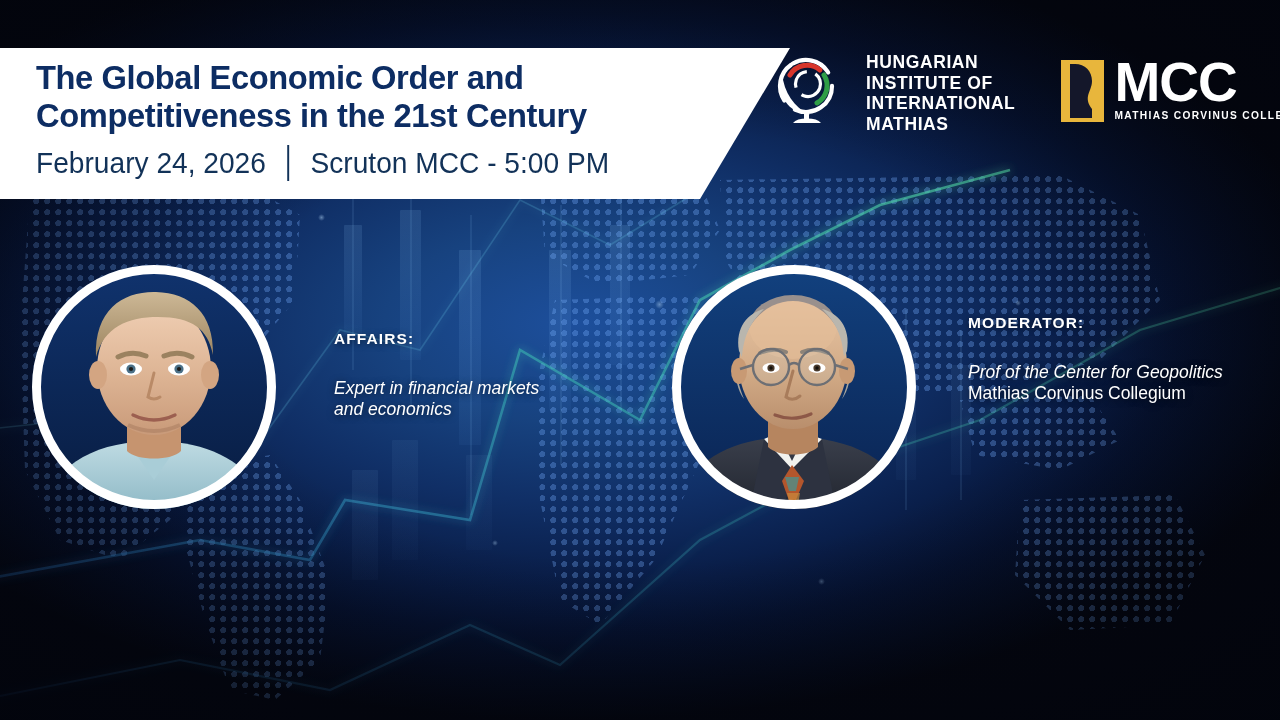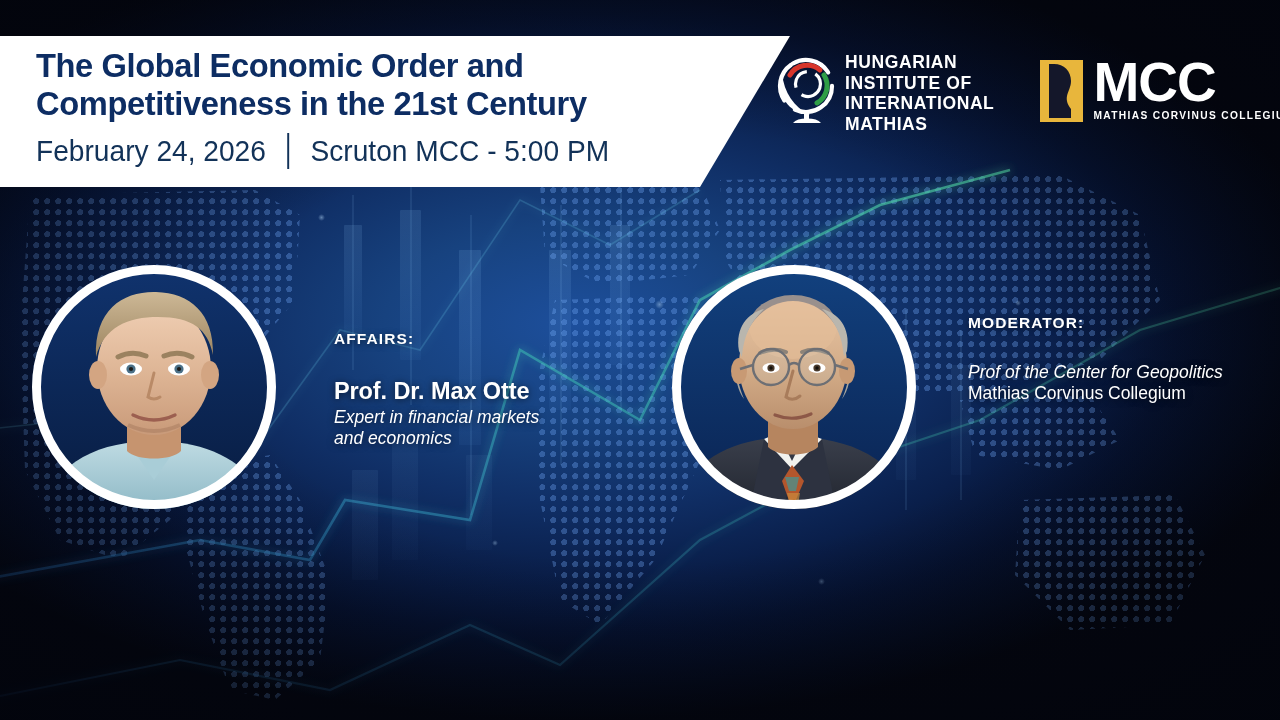--- a/index.html
+++ b/index.html
@@ -58,21 +58,21 @@
   
   .speck {
     position:absolute;
     border-radius:50%;
     background:radial-gradient(circle, rgba(190,225,255,0.85), rgba(120,180,255,0.0) 70%);
   }
 
   
   .banner {
     position:absolute;
-    left:0; top:36px;
+    left:0; top:48px;
     width:790px; height:151px;
     background:#ffffff;
     clip-path:polygon(0 0, 790px 0, 700px 151px, 0 151px);
     z-index:6;
   }
   .banner-inner { padding:10px 0 0 36px; }
   .title-line {
     color:#0d2d63;
     font-weight:700;
     font-size:34px;
@@ -102,21 +102,21 @@
 
   
   .logos {
     position:absolute;
     top:52px; left:770px;
     display:flex; align-items:flex-start;
     z-index:7;
   }
   .hiia { display:flex; align-items:center; }
   .hiia-text {
-    margin-left:3px;
+    margin-left:24px;
     color:#fff;
     font-weight:700;
     font-size:17.5px;
     line-height:20.5px;
     letter-spacing:0.6px;
   }
   .mcc {
     display:flex; align-items:flex-start;
     margin-left:46px;
     padding-top:8px;
@@ -469,21 +469,20 @@
         <path d="M121,106 L114,132 Q121,137 128,131" stroke="#a87c5b" stroke-width="3" fill="none" stroke-linecap="round"></path>
 
         <path d="M103,150 Q121,157 139,149" stroke="#8d5847" stroke-width="3.2" fill="none" stroke-linecap="round"></path>
       </svg>
     </div>
     <div class="ring"></div>
   </div>
 
   <div class="person-block" id="speaker-text">
     <div class="role-label">AFFAIRS:</div>
-    <div class="person-name">Prof. Dr. Max Otte</div>
     <div class="person-role">Expert in financial markets</div>
     <div class="person-role">and economics</div>
   </div>
 
   <div class="person-block" id="moderator-text">
     <div class="role-label">MODERATOR:</div>
     <div class="person-role">Prof of the Center for Geopolitics</div>
     <div class="person-org">Mathias Corvinus Collegium</div>
   </div>
 

